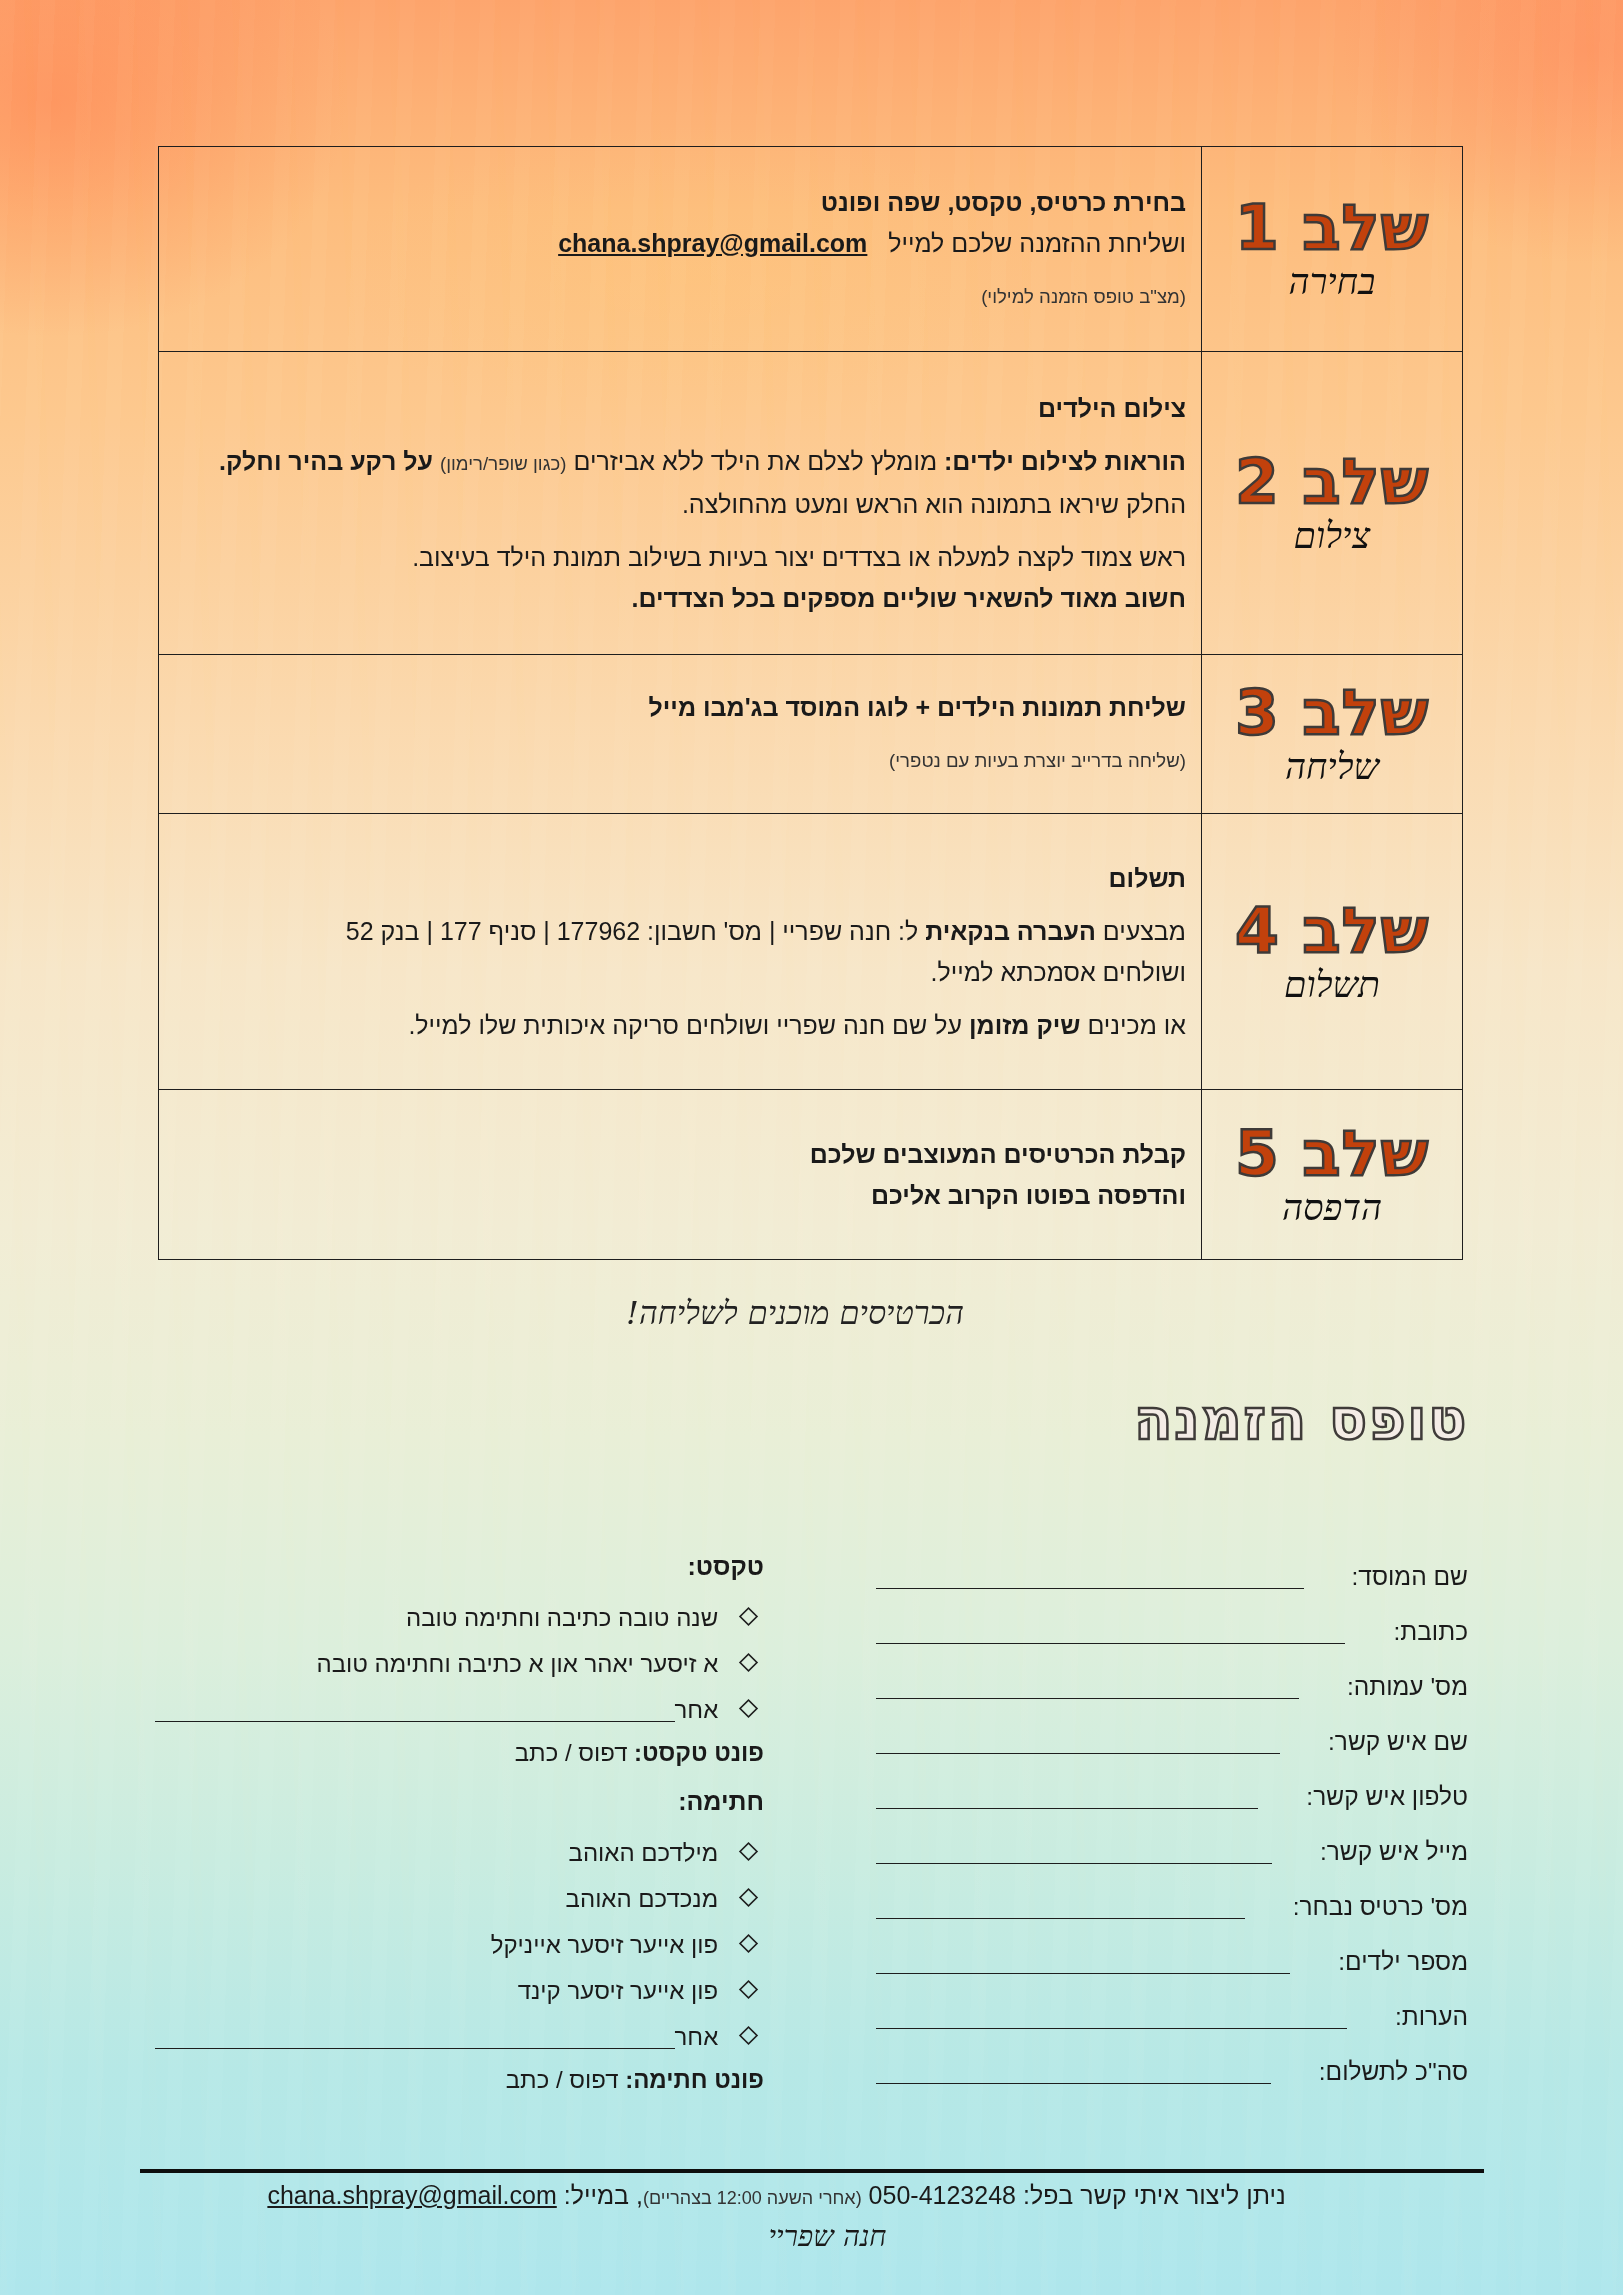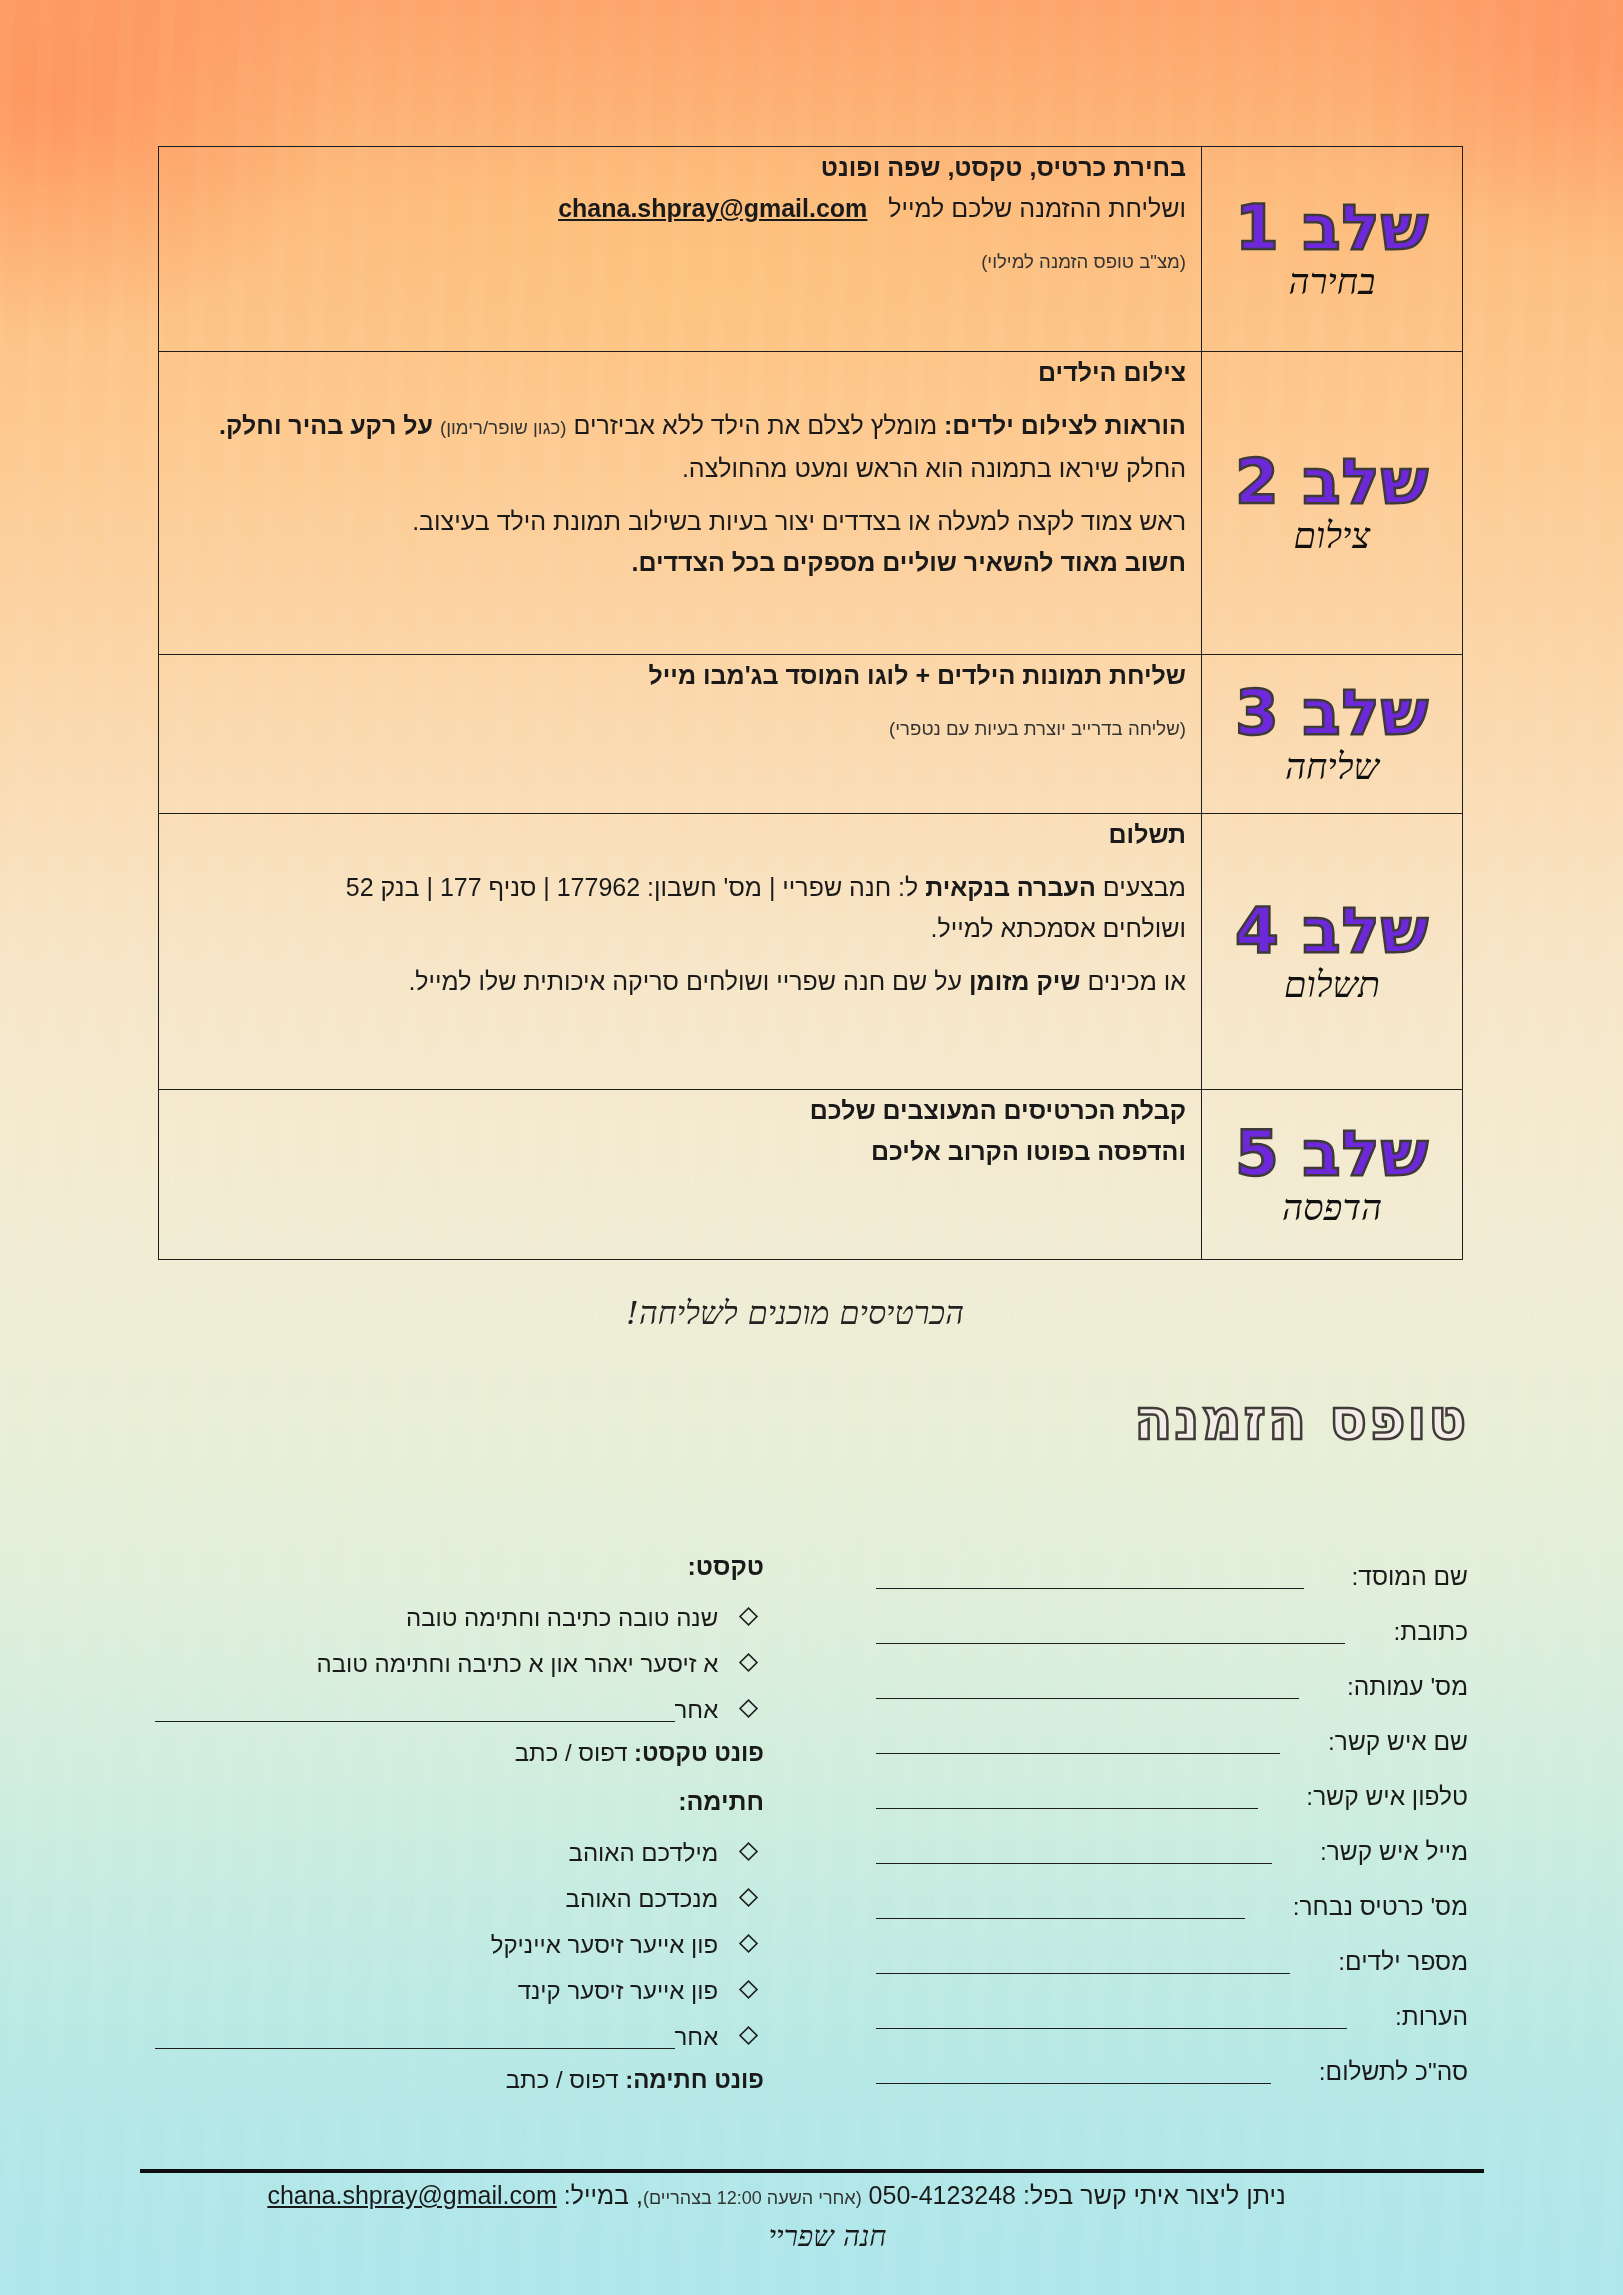--- a/index.html
+++ b/index.html
@@ -59,38 +59,38 @@
     flex-direction: column;
     align-items: center;
     justify-content: center;
     box-sizing: border-box;
   }
   .step-title {
     font-family: "DejaVu Sans", sans-serif;
     font-weight: bold;
     font-size: 63px;
     line-height: 1;
-    color: #6d28d9;
+    color: #c2410c;
     -webkit-text-stroke: 2.5px #3e3a38;
     letter-spacing: 0.8px;
   }
   .step-sub {
     font-family: "DejaVu Serif", serif;
     font-style: italic;
     font-size: 36px;
     line-height: 1.1;
     color: #111;
     margin-top: 3.4px;
   }
   .step-body {
     flex: 1 1 auto;
     padding: 0 15px 0 25px;
     display: flex;
     flex-direction: column;
-    justify-content: flex-start;
+    justify-content: center;
     box-sizing: border-box;
   }
   .p { font-size: 25px; line-height: 41px; margin: 0; }
   .b { font-weight: bold; }
   .sm { font-size: 18.6px; color: #333; }
   .lnk { text-decoration: underline; font-weight: bold; direction: ltr; unicode-bidi: embed; }
   .gap { height: 12px; }
 
   .s1 { height: 205px; }
   .s2 { height: 303px; }

